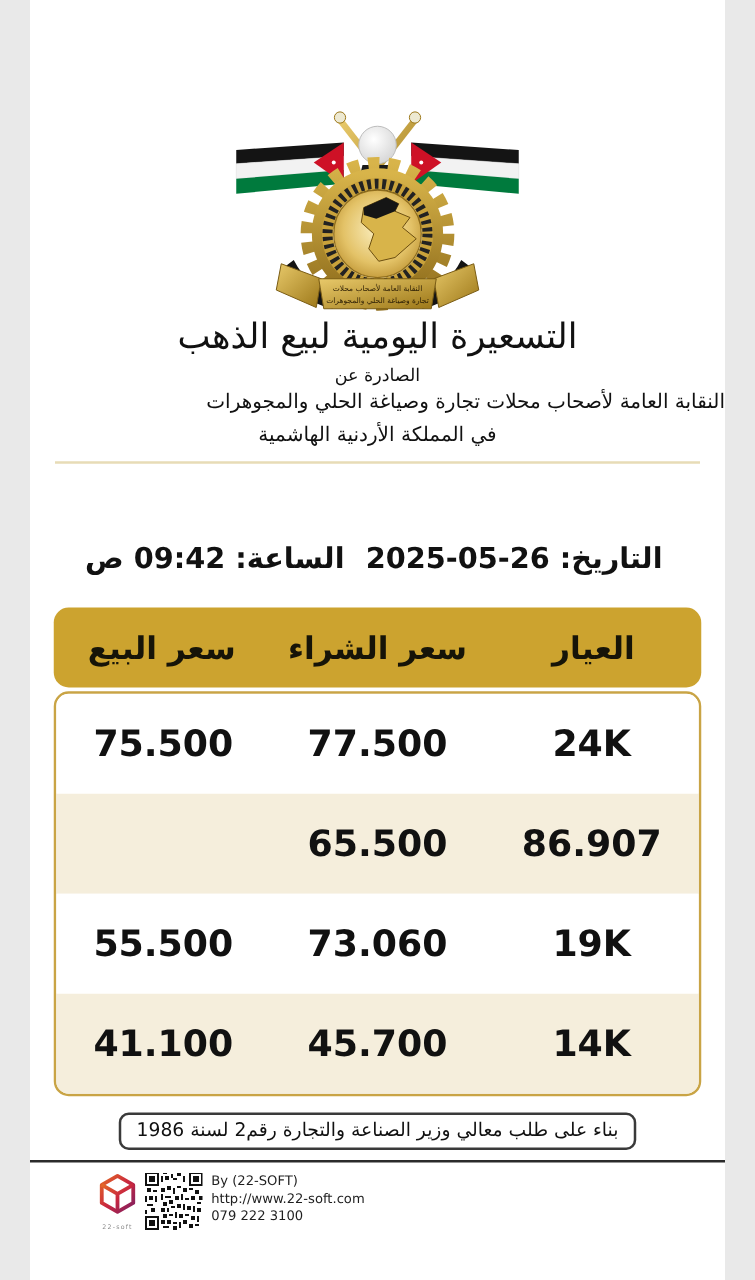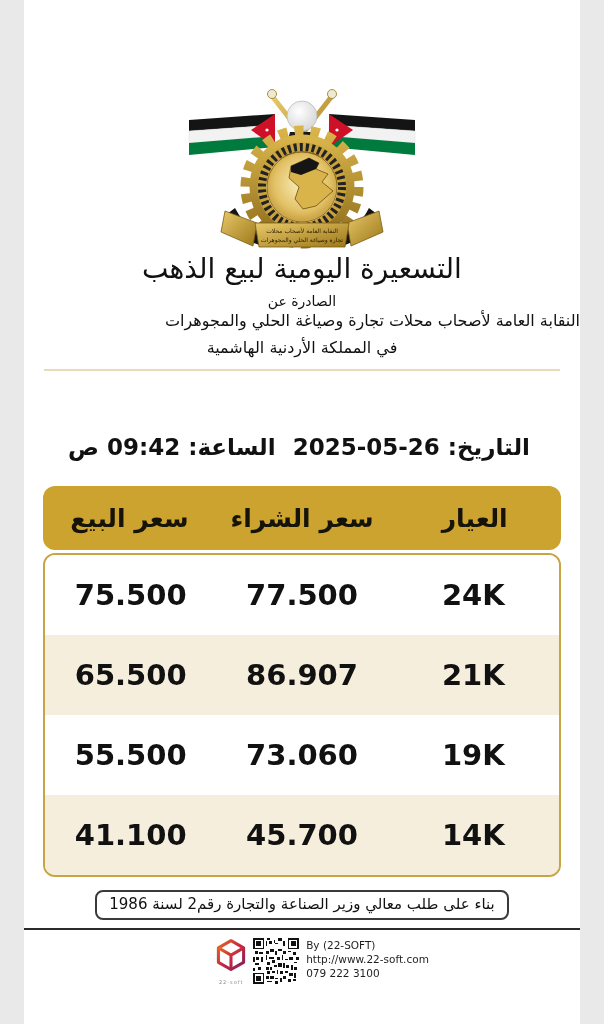--- a/index.html
+++ b/index.html
@@ -29,21 +29,21 @@
     display:grid;grid-template-columns:1fr 1fr 1fr;align-items:center;text-align:center;
     height:80px;font-weight:bold;font-size:29px;background:#ffffff;
   }
   .price-row.alt{ background:#F5EEDC; }
   .note-wrap{ text-align:center;margin-top:13px;border-radius:15px; }
   .note-box{
     display:inline-block;border:2px solid #3a3a3a;border-radius:8px;
     padding:3px 12px 5px;font-size:15px;background:#fff;
   }
   .footer-line{ border-top:2px solid #2b2b2b;margin-top:8px;height:0; }
-  .footer{ display:flex;justify-content:center;align-items:flex-start;padding:8px 14px 0 48px; }
+  .footer{ display:flex;justify-content:flex-start;align-items:flex-start;padding:8px 14px 0 48px; }
   .cube-block{ width:44px;text-align:center; }
   .cube-caption{ font-size:5px;color:#8a8a8a;margin-top:1px;letter-spacing:1px; }
   .qr-block{ display:flex;gap:7px;align-items:flex-start; }
   .qr-text{ font-size:10.5px;line-height:1.35;color:#1e1e1e;text-align:left; }
 </style>
 </head>
 <body>
 
 <div class="page">
 
@@ -141,21 +141,20 @@
       <div>سعر الشراء</div>
       <div>سعر البيع</div>
     </div>
     <div class="gtable-body">
       <div class="price-row">
         <div>24K</div>
         <div>77.500</div>
         <div>75.500</div>
       </div>
       <div class="price-row alt">
-        <div>21K</div>
         <div>86.907</div>
         <div>65.500</div>
       </div>
       <div class="price-row">
         <div>19K</div>
         <div>73.060</div>
         <div>55.500</div>
       </div>
       <div class="price-row alt">
         <div>14K</div>

